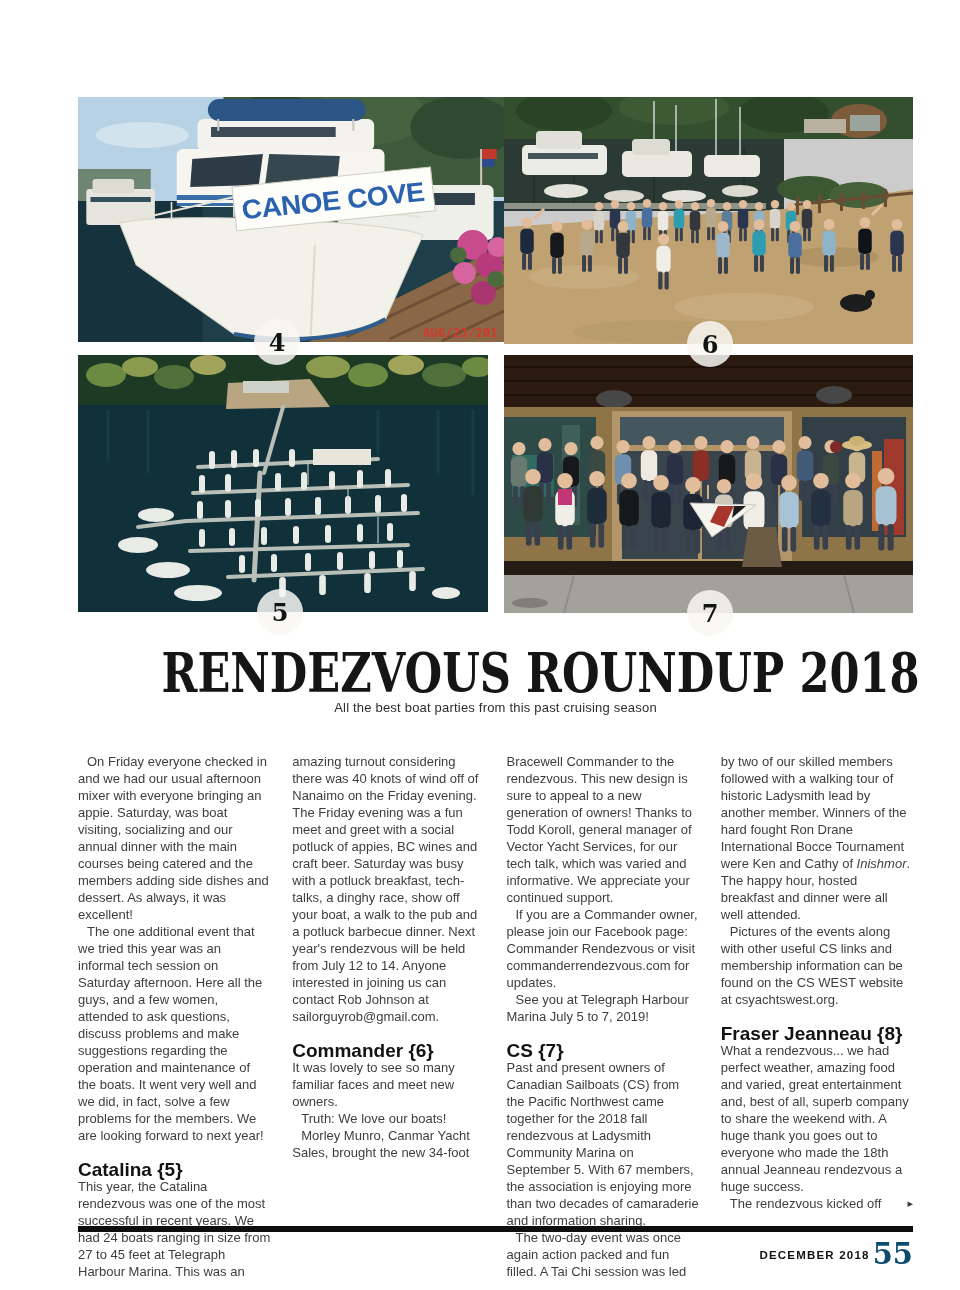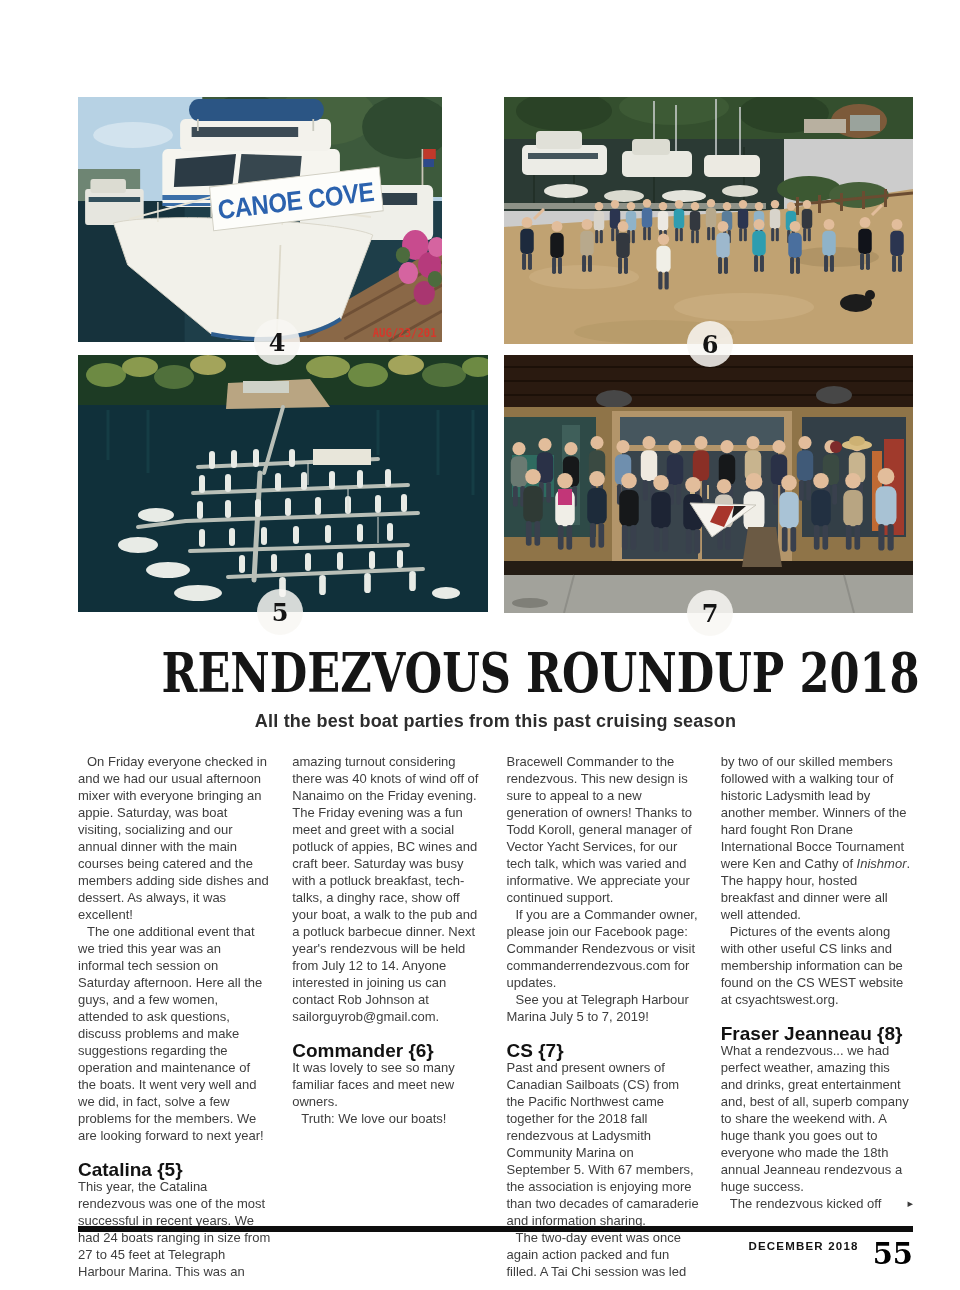--- a/index.html
+++ b/index.html
@@ -20,55 +20,55 @@
   }
   .banner-text { font-family:"Liberation Sans", sans-serif; font-weight:bold; letter-spacing:1px; }
   .ts-text { font-family:"DejaVu Sans Mono", monospace; font-weight:bold; }
   
   .masthead { position:absolute; left:78px; width:835px; top:646px; text-align:center; }
   .title {
     font-family:"DejaVu Serif", serif; font-weight:bold; font-size:54px;
     color:#151515; line-height:1; white-space:nowrap;
     transform:scaleX(0.80); transform-origin:center;
   }
-  .subtitle { margin-top:11px; font-size:18px; color:#2d2d2d; letter-spacing:0.2px;font-weight:bold; }
+  .subtitle { font-size:13px; color:#2d2d2d; letter-spacing:0.2px; }
   
   .article { position:absolute; left:78px; top:753px; width:835px; display:flex; gap:22px; }
   .col { flex:1; min-width:0; font-size:13px; line-height:17px; color:#3e3e3e; }
   .col p  { margin:0; }
   .col h3 { margin:17px 0 0 0; font-size:19px; line-height:17px; color:#121212; }
   .indent { text-indent:9px; }
   .cont-arrow { float:right; font-family:"DejaVu Sans", sans-serif; font-size:11px; color:#3a3a3a; }
   
   .footer-rule { position:absolute; left:78px; top:1226px; width:835px; height:6px; background:#0e0e0e; }
   .footer { position:absolute; left:78px; top:1240px; width:835px;
-            display:flex; justify-content:flex-end; align-items:flex-start; gap:14px; }
+            display:flex; justify-content:flex-end; align-items:center; gap:3px; }
   .issue  { font-size:11.5px; font-weight:bold; letter-spacing:1.2px; color:#131313; }
-  .pageno { font-family:"DejaVu Serif", serif; font-weight:bold; font-size:29px; color:#000000; line-height:1; }
+  .pageno { font-family:"DejaVu Serif", serif; font-weight:bold; font-size:29px; color:#0c4a6e; line-height:1; }
 </style>
 </head>
 <body>
 
 <div class="page">
 
   <svg width="0" height="0" style="position:absolute" aria-hidden="true">
     <defs>
       <symbol id="psn" viewBox="0 0 20 62">
         <circle cx="10" cy="7" r="6" fill="#e2bd9b"></circle>
         <rect x="2.5" y="14" width="15" height="28" rx="5.5" fill="currentColor"></rect>
         <rect x="4.5" y="41" width="4.4" height="19" rx="2" fill="#39404d"></rect>
         <rect x="11.1" y="41" width="4.4" height="19" rx="2" fill="#39404d"></rect>
       </symbol>
       <symbol id="mboat" viewBox="0 0 8 18">
         <rect x="1" y="0" width="6" height="18" rx="3" fill="#e8ebe6"></rect>
       </symbol>
     </defs>
   </svg>
 
-  <figure class="photo" style="left:78px; top:97px; width:364px; height:245px; margin:0">
+  <figure class="photo" style="left:78px; top:97px; width:426px; height:245px; margin:0">
     <svg viewBox="0 0 410 245" preserveAspectRatio="none">
       <rect x="0" y="0" width="410" height="245" fill="#b7d2e4"></rect>
       <ellipse cx="62" cy="38" rx="45" ry="13" fill="#d2e3ee"></ellipse>
       <g>
         <rect x="140" y="0" width="270" height="100" fill="#3d5a3c"></rect>
         <ellipse cx="190" cy="25" rx="45" ry="28" fill="#2f4a30"></ellipse>
         <ellipse cx="280" cy="18" rx="55" ry="30" fill="#46633f"></ellipse>
         <ellipse cx="370" cy="30" rx="50" ry="32" fill="#2f4a30"></ellipse>
         <rect x="0" y="72" width="70" height="34" fill="#6e8573"></rect>
       </g>
@@ -395,34 +395,35 @@
         <p class="indent"><span>On Friday everyone checked in and we had our usual afternoon mixer with everyone bringing an appie. Saturday, was boat visiting, socializing and our annual dinner with the main courses being catered and the members adding side dishes and dessert. As always, it was excellent!</span></p>
         <p class="indent"><span>The one additional event that we tried this year was an informal tech session on Saturday afternoon. Here all the guys, and a few women, attended to ask questions, discuss problems and make suggestions regarding the operation and maintenance of the boats. It went very well and we did, in fact, solve a few problems for the members. We are looking forward to next year!</span></p>
         <h3><span>Catalina {5}</span></h3>
         <p><span>This year, the Catalina rendezvous was one of the most successful in recent years. We had 24 boats ranging in size from 27 to 45 feet at Telegraph Harbour Marina. This was an</span></p>
       </div>
     <div class="col">
         <p><span>amazing turnout considering there was 40 knots of wind off of Nanaimo on the Friday evening. The Friday evening was a fun meet and greet with a social potluck of appies, BC wines and craft beer. Saturday was busy with a potluck breakfast, tech-talks, a dinghy race, show off your boat, a walk to the pub and a potluck barbecue dinner. Next year's rendezvous will be held from July 12 to 14. Anyone interested in joining us can contact Rob Johnson at sailorguyrob@gmail.com.</span></p>
         <h3><span>Commander {6}</span></h3>
         <p><span>It was lovely to see so many familiar faces and meet new owners.</span></p>
         <p class="indent"><span>Truth: We love our boats!</span></p>
+        <p class="indent"><span>Morley Munro, Canmar Yacht Sales, brought the new 34-foot</span></p>
       </div>
     <div class="col">
         <p><span>Bracewell Commander to the rendezvous. This new design is sure to appeal to a new generation of owners! Thanks to Todd Koroll, general manager of Vector Yacht Services, for our tech talk, which was varied and informative. We appreciate your continued support.</span></p>
         <p class="indent"><span>If you are a Commander owner, please join our Facebook page: Commander Rendezvous or visit commanderrendezvous.com for updates.</span></p>
         <p class="indent"><span>See you at Telegraph Harbour Marina July 5 to 7, 2019!</span></p>
         <h3><span>CS {7}</span></h3>
         <p><span>Past and present owners of Canadian Sailboats (CS) from the Pacific Northwest came together for the 2018 fall rendezvous at Ladysmith Community Marina on September 5. With 67 members, the association is enjoying more than two decades of camaraderie and information sharing.</span></p>
         <p class="indent"><span>The two-day event was once again action packed and fun filled. A Tai Chi session was led</span></p>
       </div>
     <div class="col">
         <p><span>by two of our skilled members followed with a walking tour of historic Ladysmith lead by another member. Winners of the hard fought Ron Drane International Bocce Tournament were Ken and Cathy of </span><span style="font-style: italic;">Inishmor</span><span>. The happy hour, hosted breakfast and dinner were all well attended.</span></p>
         <p class="indent"><span>Pictures of the events along with other useful CS links and membership information can be found on the CS WEST website at csyachtswest.org.</span></p>
         <h3><span>Fraser Jeanneau {8}</span></h3>
-        <p><span>What a rendezvous... we had perfect weather, amazing this and drinks, great entertainment and, best of all, superb company to share the weekend with.  A huge thank you goes out to everyone who made the 18th annual Jeanneau rendezvous a huge success.</span></p>
+        <p><span>What a rendezvous... we had perfect weather, amazing food and varied, great entertainment and, best of all, superb company to share the weekend with.  A huge thank you goes out to everyone who made the 18th annual Jeanneau rendezvous a huge success.</span></p>
         <p class="indent"><span>The rendezvous kicked off</span><span class="cont-arrow">▸</span></p>
       </div>
   </section>
 
   <div class="footer-rule"></div>
   <footer class="footer">
     <span class="issue">DECEMBER 2018</span>
     <span class="pageno">55</span>
   </footer>
 

